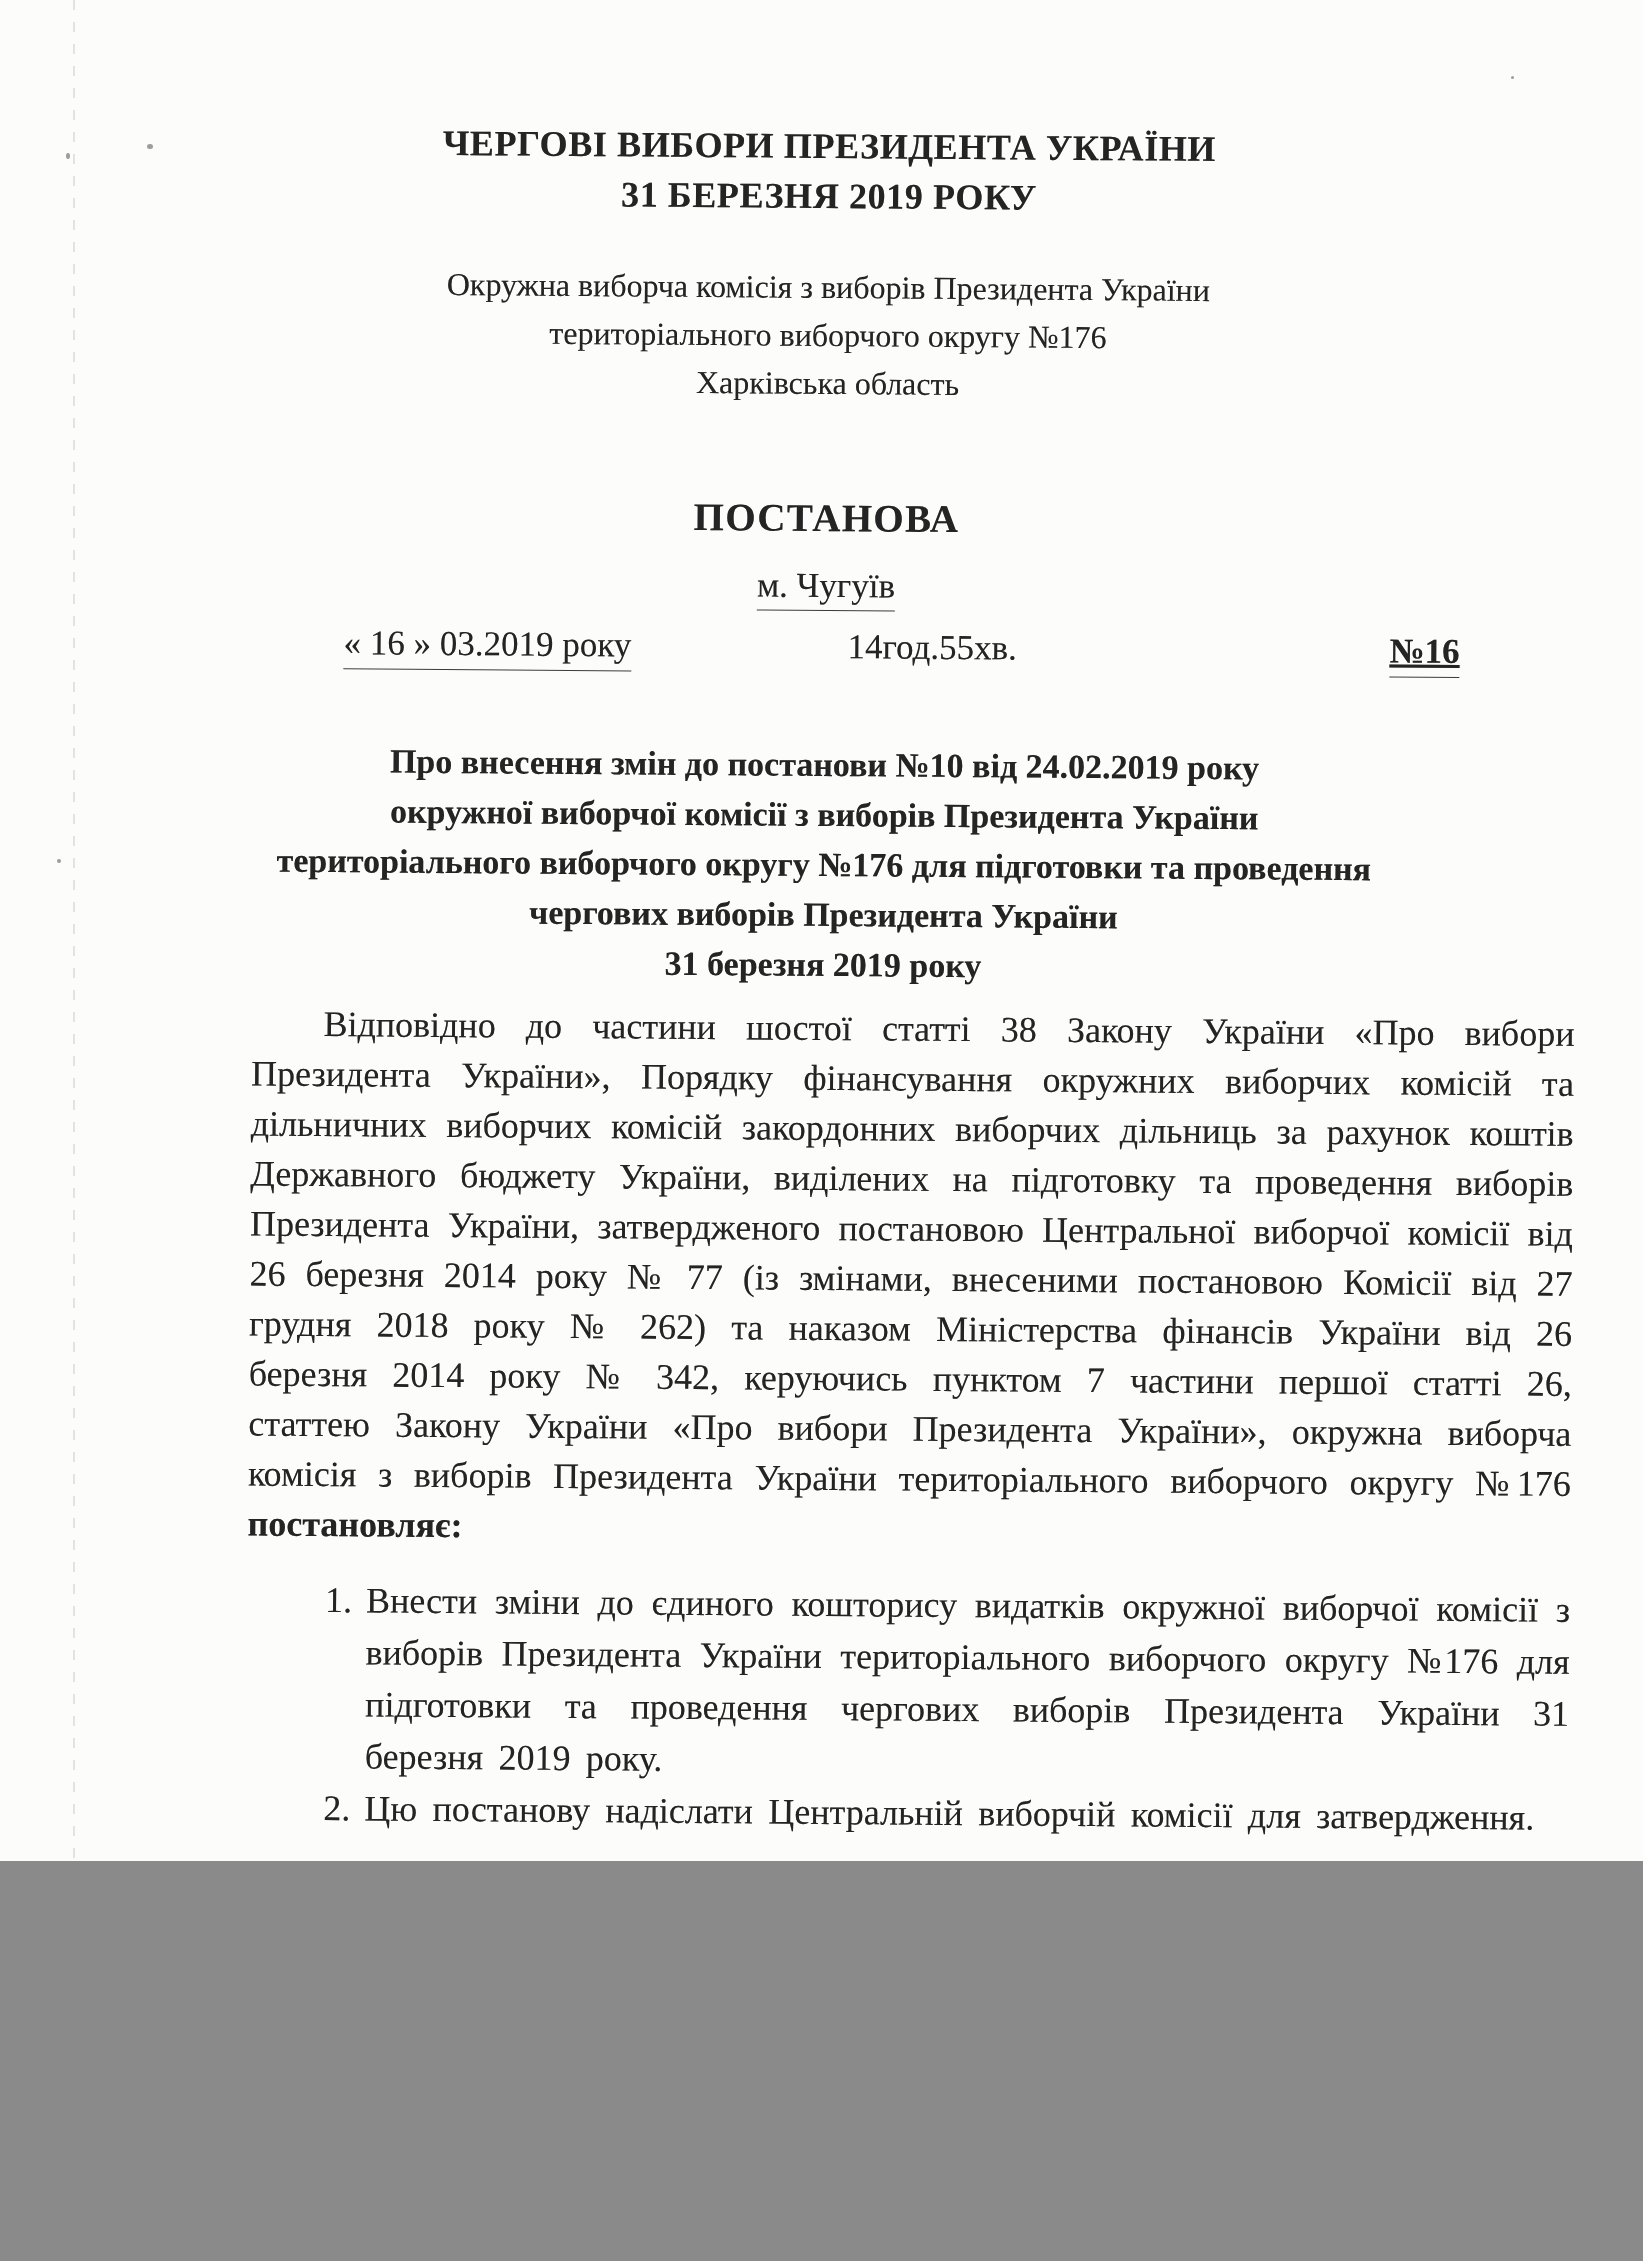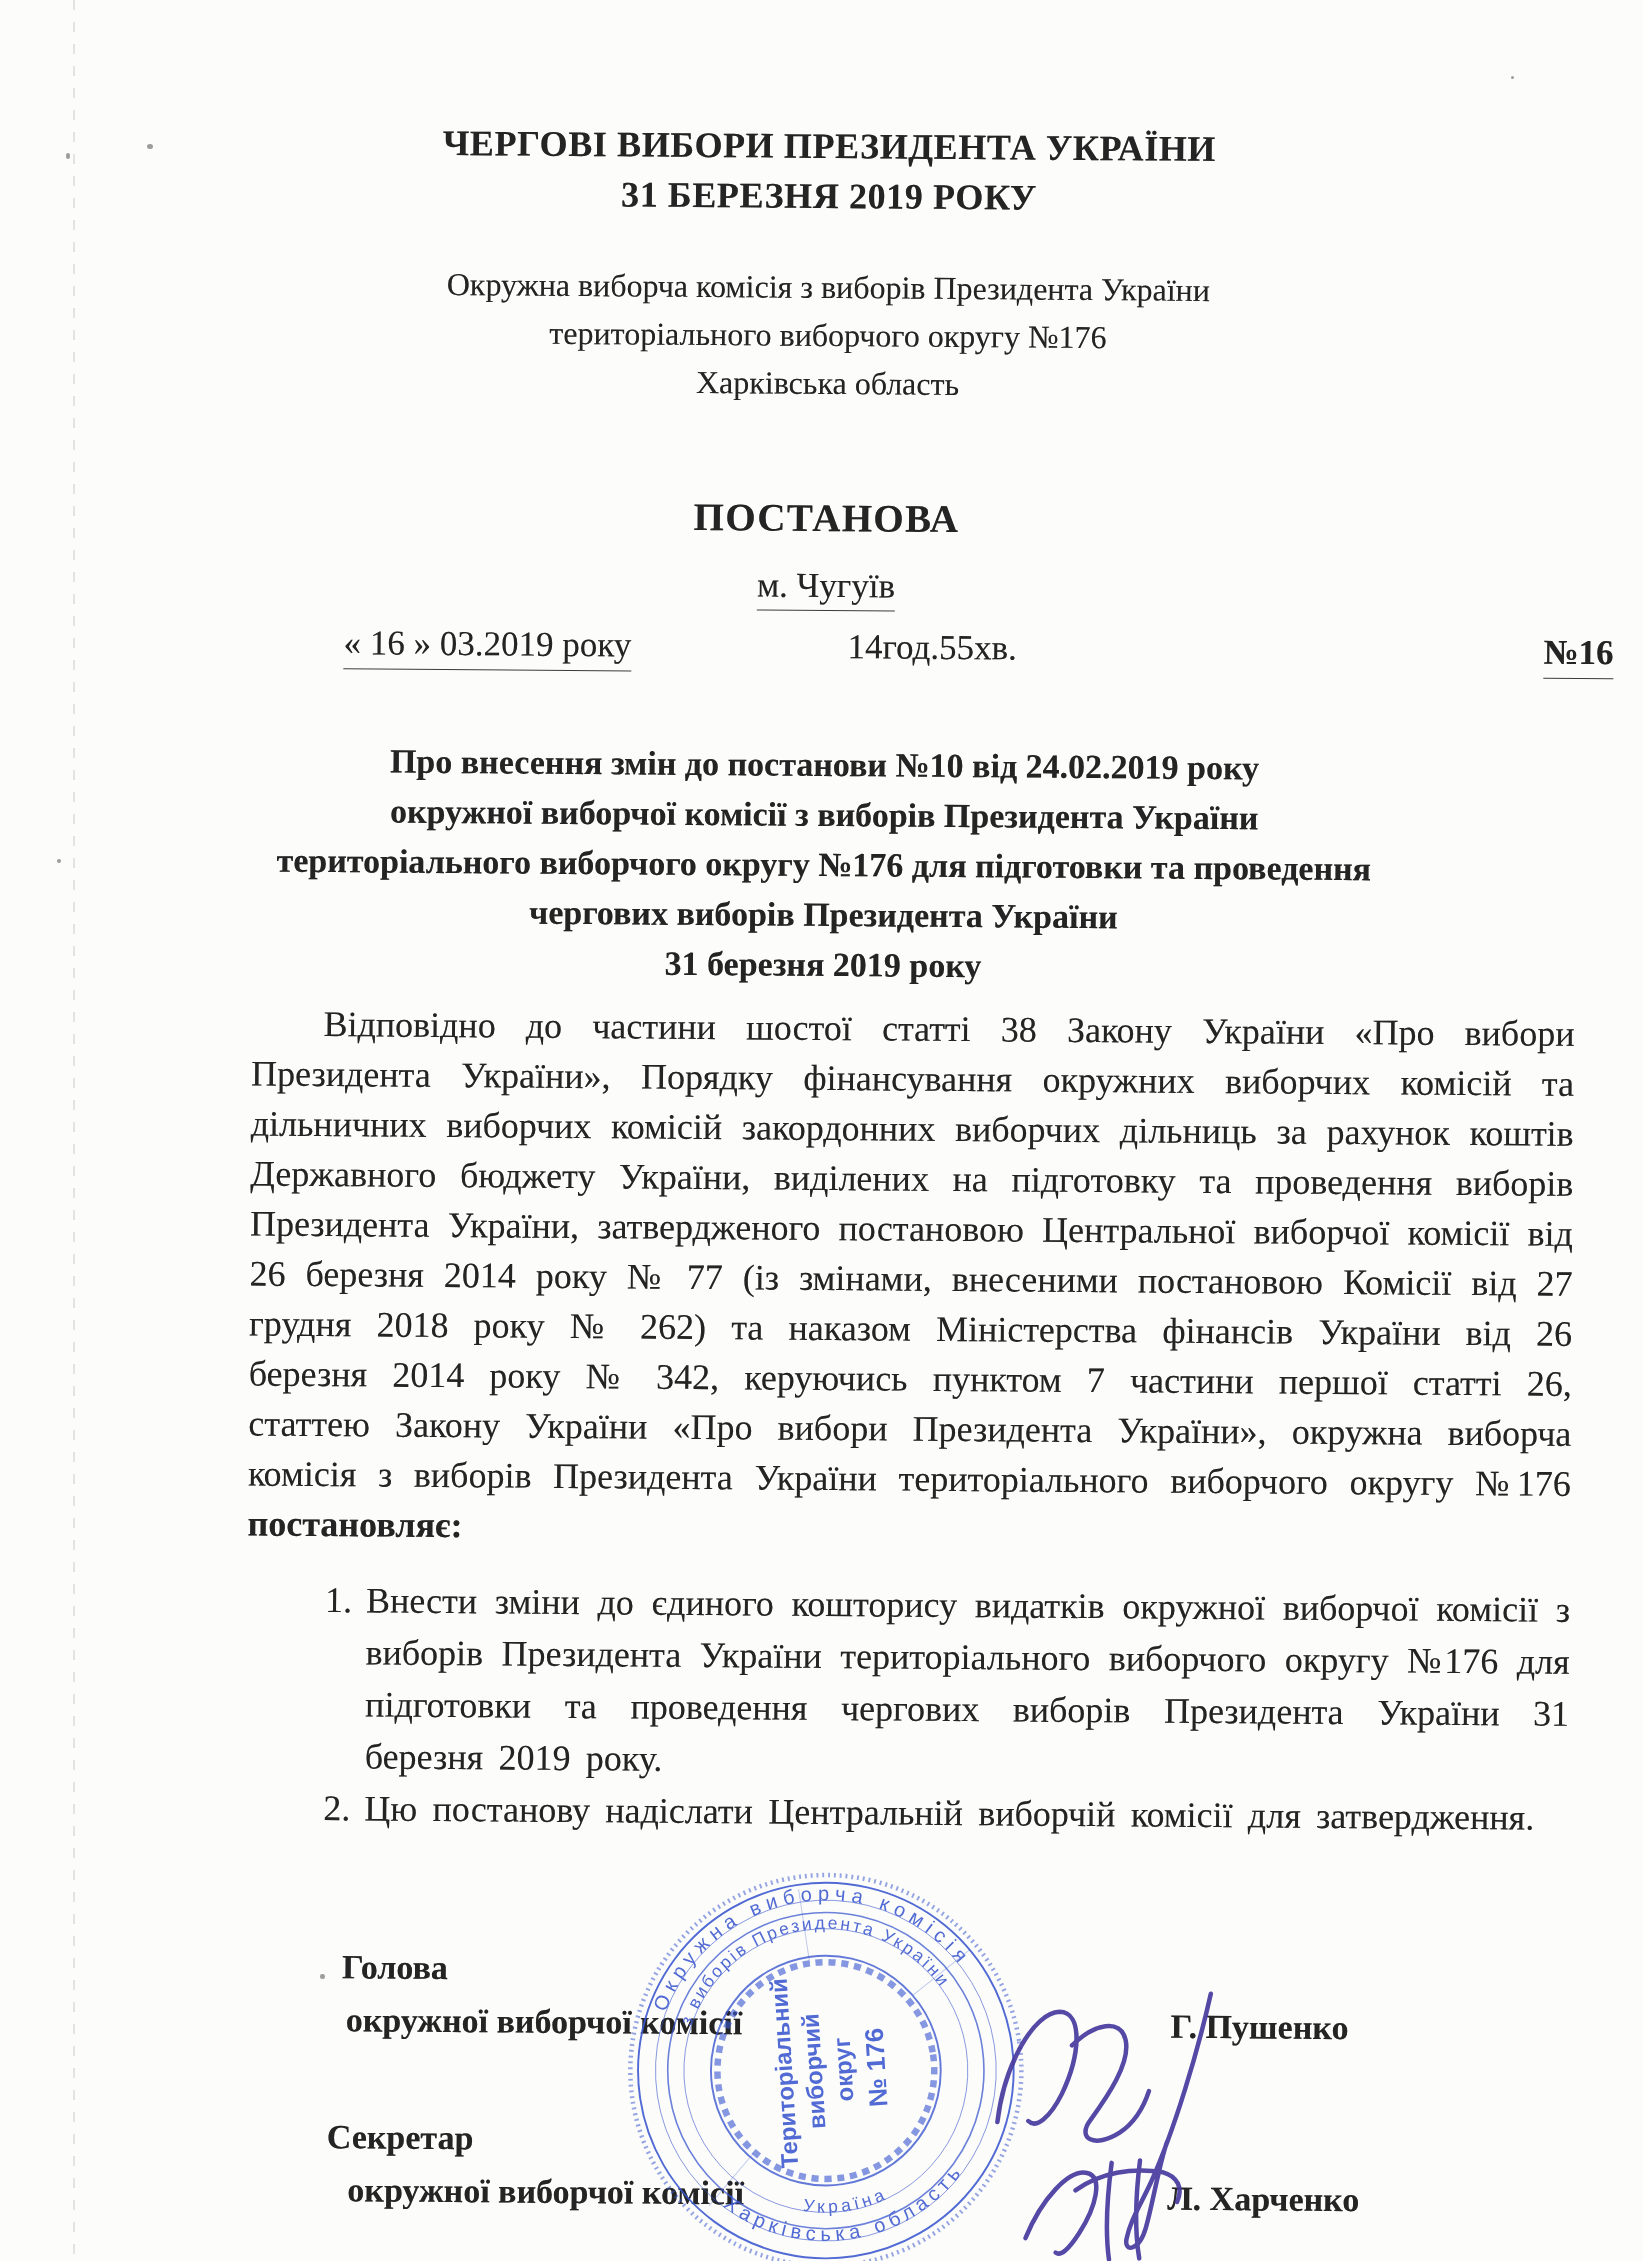--- a/index.html
+++ b/index.html
@@ -1,34 +1,34 @@
 <!DOCTYPE html>
 <html style="font-size:10.3px"><head>
 <meta charset="utf-8">
 <style>
   html,body{margin:0;padding:0;background:#8a8a8a;}
   .page{
-    position:relative; width:1644px; height:2261px; overflow:hidden;
+    position:relative; width:1644px; height:1861px; overflow:hidden;
     background:#fcfcfa; font-family:"Liberation Serif", serif; color:#242424;
   }
   .tilt{position:absolute; inset:0; transform:rotate(0.45deg); transform-origin:822px 1096px;}
   .txt{position:absolute; text-shadow:0 0 0.6px rgba(45,45,45,.45);}
   .centered{left:0; right:0; text-align:center;}
   .b{font-weight:bold;}
   .u{border-bottom:1.9px solid #3c3c3c; padding-bottom:5.2px;}
   
   .hdr{top:121px; font-size:36px; font-weight:bold; line-height:50px; letter-spacing:0.6px;}
   .org{top:263px; font-size:32px; line-height:48px;}
   .doctype{top:495px; font-size:39px; font-weight:bold; letter-spacing:1.3px;}
   .place-row{top:566px;}
   .place-row span{font-size:35px;}
   .date-row{top:627px; font-size:35px;}
   .date-val{position:absolute; left:340px; top:0;}
   .time-val{position:absolute; left:844px; top:0;}
-  .num-val{position:absolute; left:1540px; top:0; font-weight:bold;}
+  .num-val{position:absolute; left:1386px; top:0; font-weight:bold;text-decoration:underline;}
   
   .title{top:740px; font-size:34px; font-weight:bold; line-height:50px;}
   .title span{display:block;}
   
   .body-par{
     top:1003px; left:251px; width:1323px; font-size:36px; line-height:50px;
     text-align:justify; text-indent:72px; word-spacing:5.2px;
   }
   
   .list{top:1578px; left:370px; width:1204px; font-size:36px; line-height:52px;}

